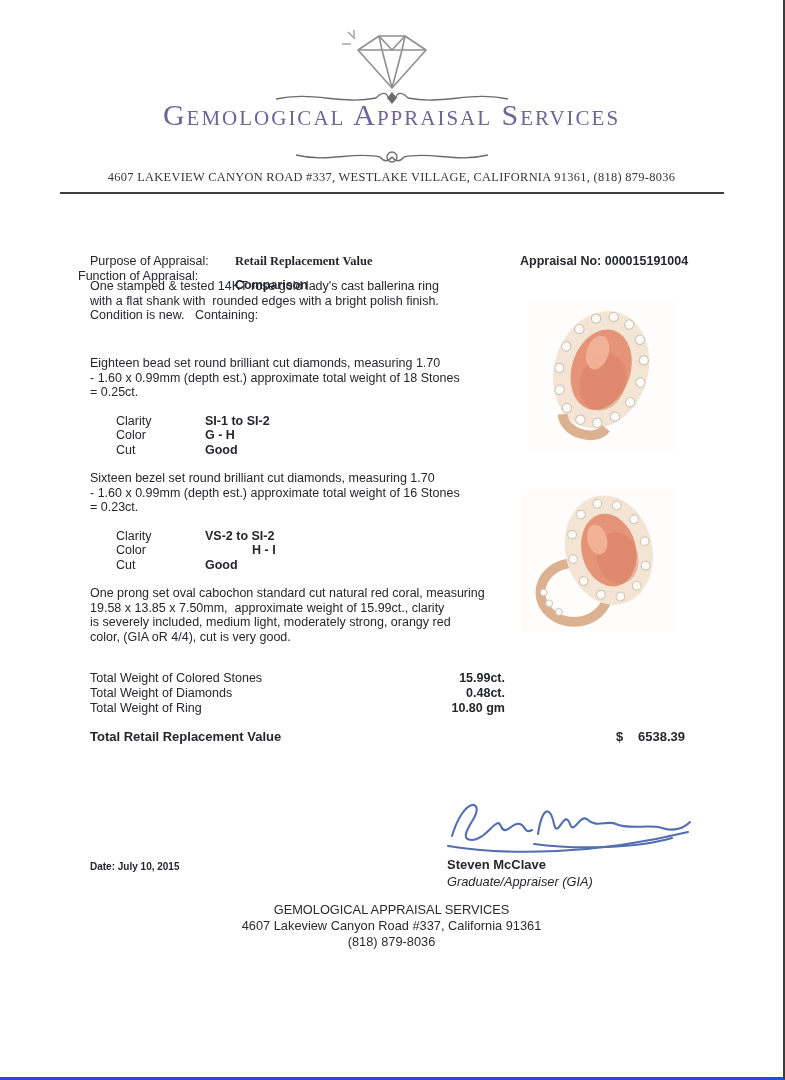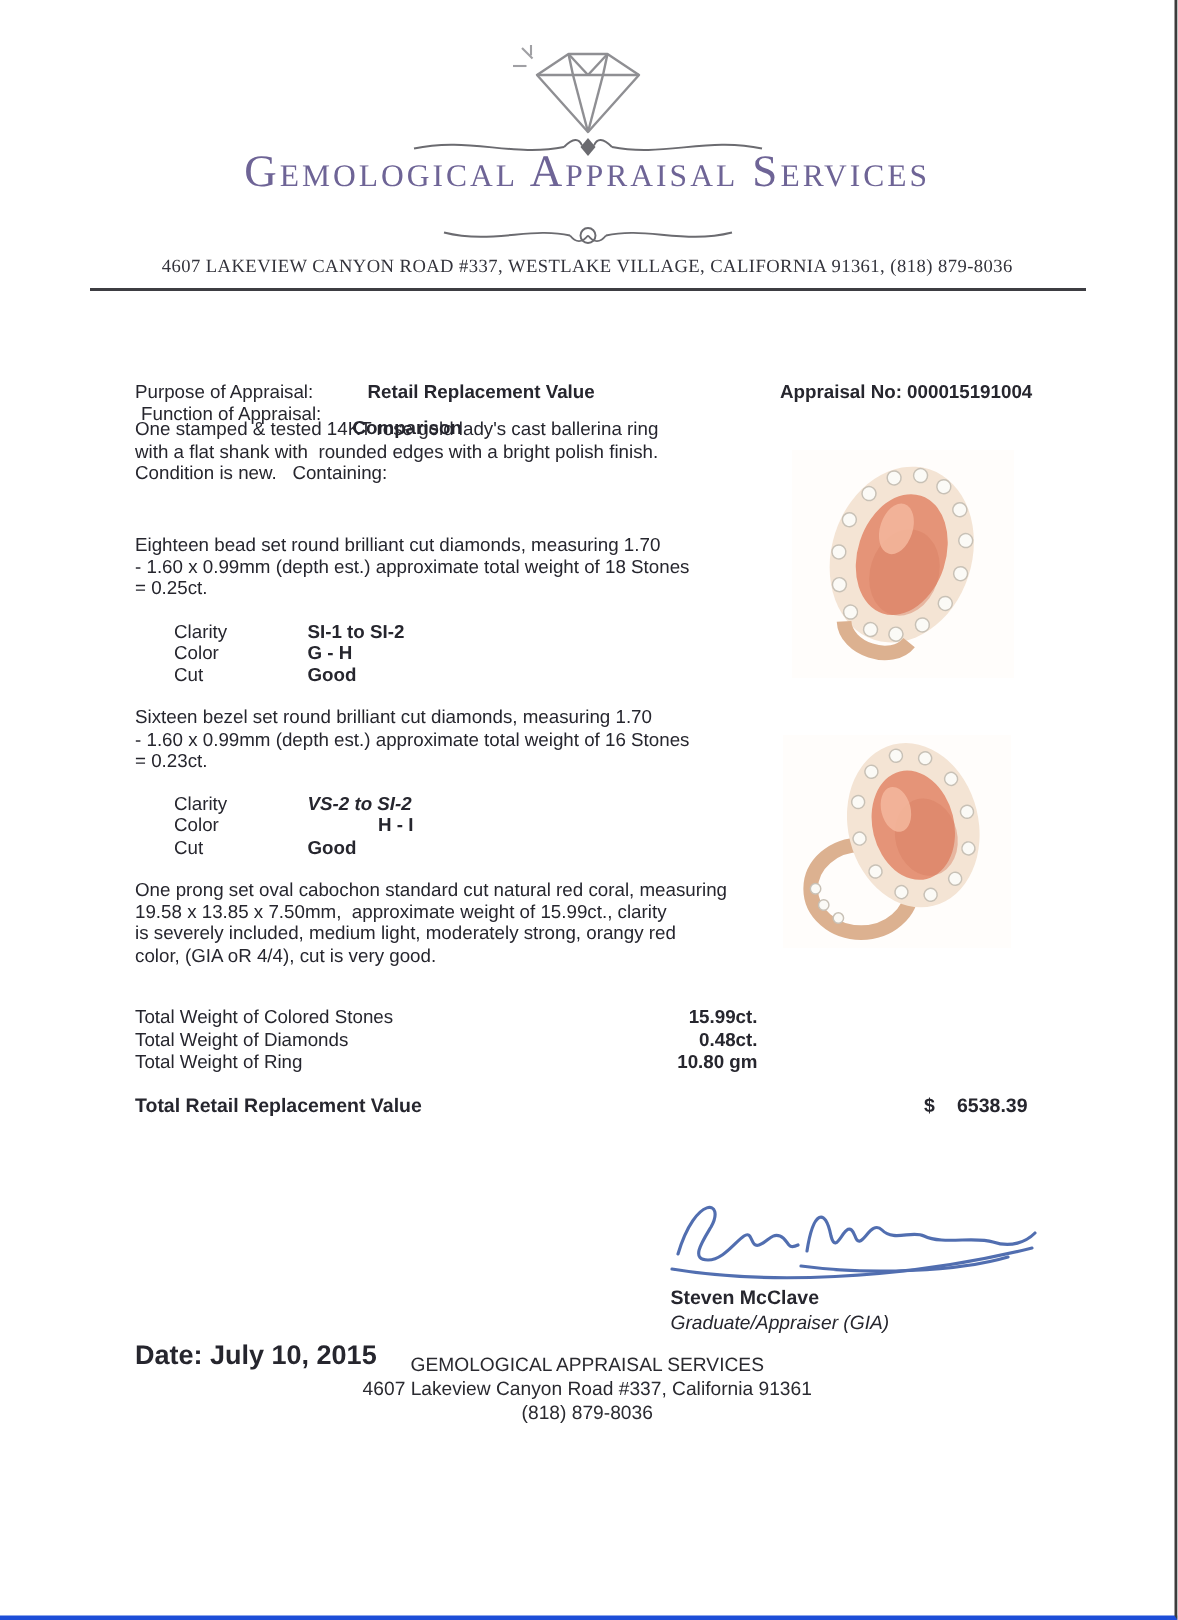--- a/index.html
+++ b/index.html
@@ -83,22 +83,22 @@
         <path d="M112,9 C108,14 104,14 100,9"></path>
       </g>
     </svg>
   </div>
 
   <div class="abs center address-line" style="top:170px;">4607 LAKEVIEW CANYON ROAD #337, WESTLAKE VILLAGE, CALIFORNIA 91361, (818) 879-8036</div>
 
   <div class="abs rule" style="top:192px; left:60px; width:664px;"></div>
 
   <div class="abs body-text" style="top:254px; left:90px;">Purpose of Appraisal:</div>
-  <div class="abs body-text bold" style="top:254px; left:245px;">Retail Replacement Value</div>
-  <div class="abs body-text" style="top:269px; left:94px;">Function of Appraisal:</div>
+  <div class="abs body-text bold" style="top:254px; left:235px;font-family:Liberation Serif, serif;">Retail Replacement Value</div>
+  <div class="abs body-text" style="top:269px; left:78px;">Function of Appraisal:</div>
   <div class="abs body-text bold" style="top:278px; left:235px;">Comparison</div>
   <div class="abs body-text bold" style="top:254px; left:520px;">Appraisal No: 000015191004</div>
 
   <div class="abs body-text para" style="top:279px; left:90px; width:420px;">One stamped &amp; tested 14KT rose gold lady's cast ballerina ring
 with a flat shank with  rounded edges with a bright polish finish.
 Condition is new.   Containing:</div>
 
   <div class="abs body-text para" style="top:356px; left:90px; width:420px;">Eighteen bead set round brilliant cut diamonds, measuring 1.70
 - 1.60 x 0.99mm (depth est.) approximate total weight of 18 Stones
 = 0.25ct.</div>
@@ -108,21 +108,21 @@
   <div class="abs body-text" style="top:428px; left:116px;">Color</div>
   <div class="abs body-text bold" style="top:428px; left:205px;">G - H</div>
   <div class="abs body-text" style="top:443px; left:116px;">Cut</div>
   <div class="abs body-text bold" style="top:443px; left:205px;">Good</div>
 
   <div class="abs body-text para" style="top:471px; left:90px; width:420px;">Sixteen bezel set round brilliant cut diamonds, measuring 1.70
 - 1.60 x 0.99mm (depth est.) approximate total weight of 16 Stones
 = 0.23ct.</div>
 
   <div class="abs body-text" style="top:529px; left:116px;">Clarity</div>
-  <div class="abs body-text bold" style="top:529px; left:205px;font-style:italic;">VS-2 to SI-2</div>
+  <div class="abs body-text bold" style="top:529px; left:205px;">VS-2 to SI-2</div>
   <div class="abs body-text" style="top:543px; left:116px;">Color</div>
   <div class="abs body-text bold" style="top:543px; left:205px;padding-left:47px;">H - I</div>
   <div class="abs body-text" style="top:558px; left:116px;">Cut</div>
   <div class="abs body-text bold" style="top:558px; left:205px;">Good</div>
 
   <div class="abs body-text para" style="top:586px; left:90px; width:430px;">One prong set oval cabochon standard cut natural red coral, measuring
 19.58 x 13.85 x 7.50mm,  approximate weight of 15.99ct., clarity
 is severely included, medium light, moderately strong, orangy red
 color, (GIA oR 4/4), cut is very good.</div>
 
@@ -206,19 +206,19 @@
         <path d="M100,44 C104,18 112,14 116,34 C120,50 126,18 132,34 C136,46 142,22 150,30 C158,38 170,30 178,34 C190,40 212,34 224,38 C236,42 246,38 252,32"></path>
         <path d="M10,56 C70,66 160,64 250,42"></path>
         <path d="M96,54 C140,60 200,58 234,48"></path>
       </g>
     </svg>
   </div>
 
   <div class="abs body-text bold" style="top:858px; left:447px; font-size:13px;">Steven McClave</div>
   <div class="abs body-text italic" style="top:875px; left:447px; font-size:12.8px;">Graduate/Appraiser (GIA)</div>
 
-  <div class="abs body-text bold" style="top:896px; left:90px; font-size:18px;">Date: July 10, 2015</div>
+  <div class="abs body-text bold" style="top:860px; left:90px; font-size:10px;">Date: July 10, 2015</div>
 
   <div class="abs center footer-text" style="top:902px;">GEMOLOGICAL APPRAISAL SERVICES</div>
   <div class="abs center footer-text" style="top:918px;">4607 Lakeview Canyon Road #337, California 91361</div>
   <div class="abs center footer-text" style="top:934px;">(818) 879-8036</div>
 
 </div>
 
 </body></html>

